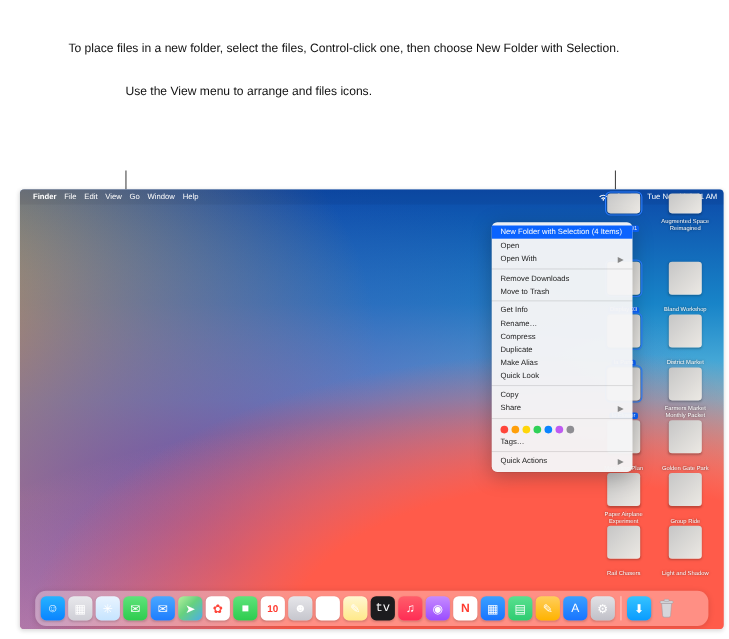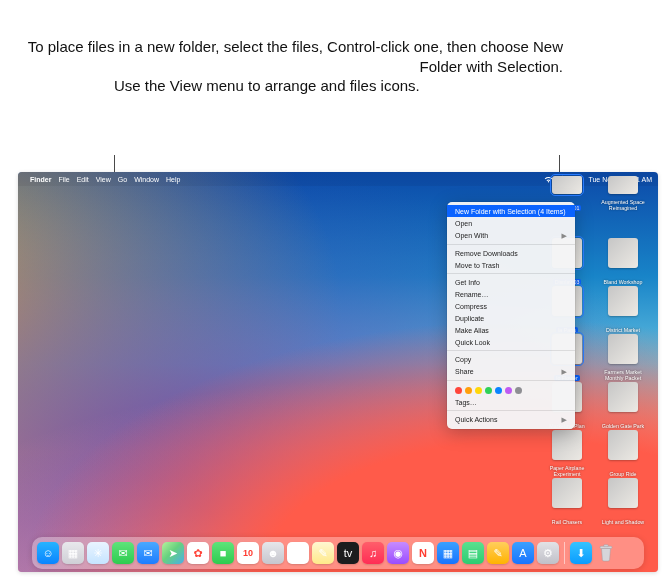--- a/index.html
+++ b/index.html
@@ -6,21 +6,21 @@
   body {
     width: 663px;
     height: 581px;
     font-family: -apple-system, "Helvetica Neue", Helvetica, Arial, sans-serif;
     background: #fff;
     position: relative;
     overflow: hidden;
   }
   .annot {
     position: absolute;
-    font-size: 15px;
+    font-size: 11px;
     color: #111;
     line-height: 1.35;
   }
   .annot.left { left: 114px; top: 76px; text-align: left; }
   .annot.right { right: 100px; top: 37px; text-align: right; }
   .annot-line { position: absolute; background: #4a4a4a; width: 1px; }
   .annot-line.left { left: 114px; top: 155px; height: 22px; }
   .annot-line.right { left: 559px; top: 155px; height: 36px; }
 
   .screen {
@@ -262,21 +262,21 @@
       <div class="app" title="Safari" style="background: linear-gradient(rgb(233, 244, 255), rgb(198, 228, 255));">✳</div>
       <div class="app" title="Messages" style="background: linear-gradient(rgb(94, 227, 122), rgb(46, 204, 79));">✉</div>
       <div class="app" title="Mail" style="background: linear-gradient(rgb(74, 168, 255), rgb(29, 125, 255));">✉</div>
       <div class="app" title="Maps" style="background: linear-gradient(135deg, rgb(182, 240, 156), rgb(102, 209, 126) 45%, rgb(75, 174, 232));">➤</div>
       <div class="app" title="Photos" style="background: rgb(255, 255, 255); color: rgb(255, 69, 58);">✿</div>
       <div class="app" title="FaceTime" style="background: linear-gradient(rgb(94, 227, 122), rgb(46, 204, 79));">■</div>
       <div class="app" title="Calendar" style="background: rgb(255, 255, 255); color: rgb(255, 59, 48); font-size: 9px; font-weight: 600;">10</div>
       <div class="app" title="Contacts" style="background: linear-gradient(rgb(230, 230, 234), rgb(198, 198, 205));">☻</div>
       <div class="app" title="Reminders" style="background: rgb(255, 255, 255);">≣</div>
       <div class="app" title="Notes" style="background: linear-gradient(rgb(255, 247, 209), rgb(255, 233, 138));">✎</div>
-      <div class="app" title="TV" style="background: rgb(28, 28, 30);">tv</div>
+      <div class="app" title="TV" style="background: rgb(28, 28, 30); font-family: Liberation Mono, monospace;">tv</div>
       <div class="app" title="Music" style="background: linear-gradient(rgb(255, 94, 106), rgb(255, 45, 85));">♫</div>
       <div class="app" title="Podcasts" style="background: linear-gradient(rgb(198, 139, 255), rgb(154, 77, 255));">◉</div>
       <div class="app" title="News" style="background: rgb(255, 255, 255); color: rgb(255, 59, 48); font-weight: 700;">N</div>
       <div class="app" title="Keynote" style="background: linear-gradient(rgb(58, 160, 255), rgb(24, 116, 255));">▦</div>
       <div class="app" title="Numbers" style="background: linear-gradient(rgb(89, 224, 143), rgb(46, 204, 113));">▤</div>
       <div class="app" title="Pages" style="background: linear-gradient(rgb(255, 206, 92), rgb(255, 179, 0));">✎</div>
       <div class="app" title="App Store" style="background: linear-gradient(rgb(58, 160, 255), rgb(24, 116, 255));">A</div>
       <div class="app" title="System Preferences" style="background: linear-gradient(rgb(226, 226, 230), rgb(192, 192, 200));">⚙</div>
       <div class="vdiv"></div>
       <div class="app" style="background: linear-gradient(rgb(53, 195, 255), rgb(10, 156, 255));">⬇</div>

